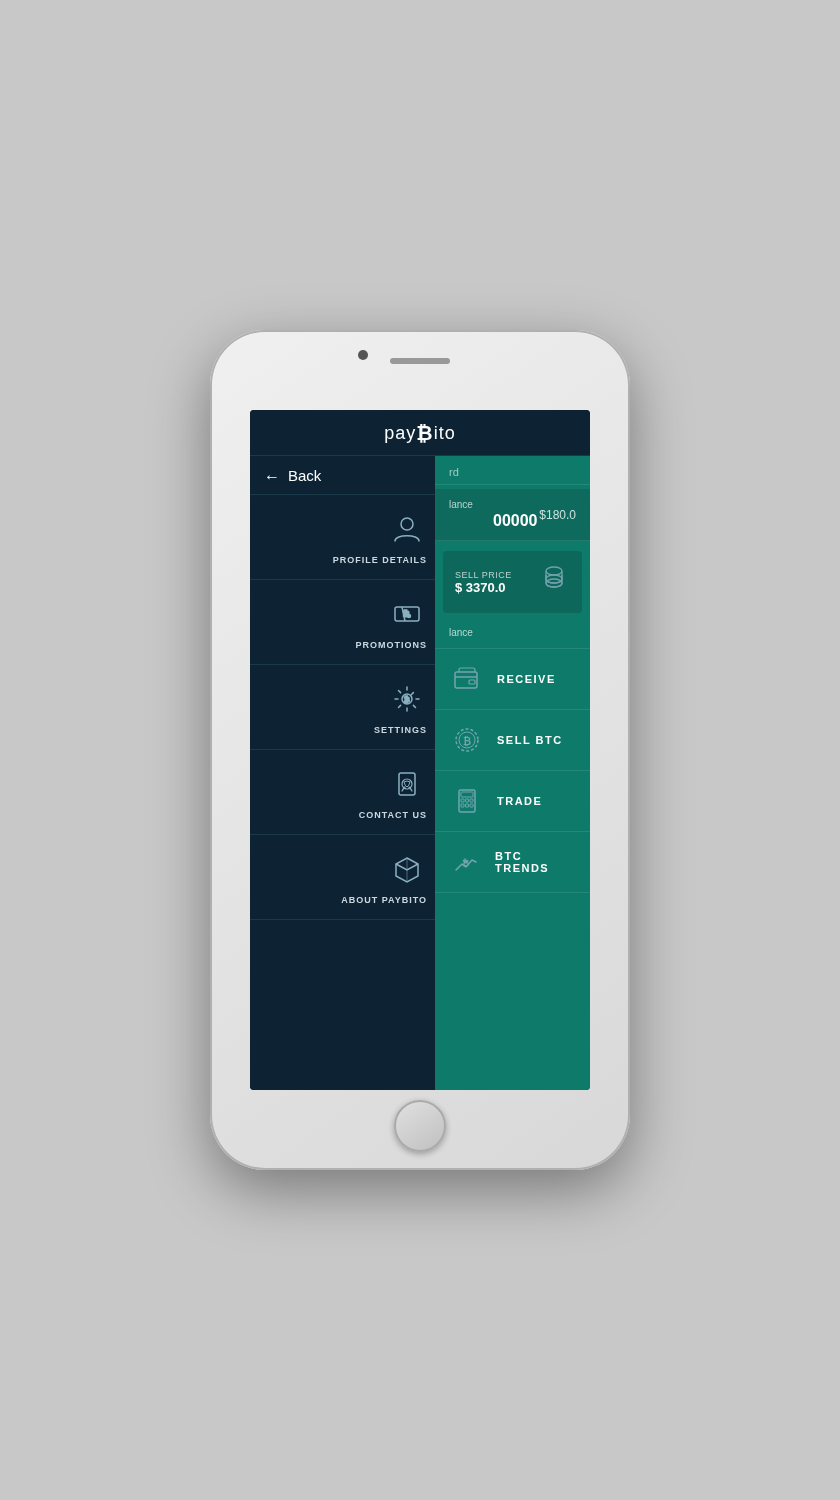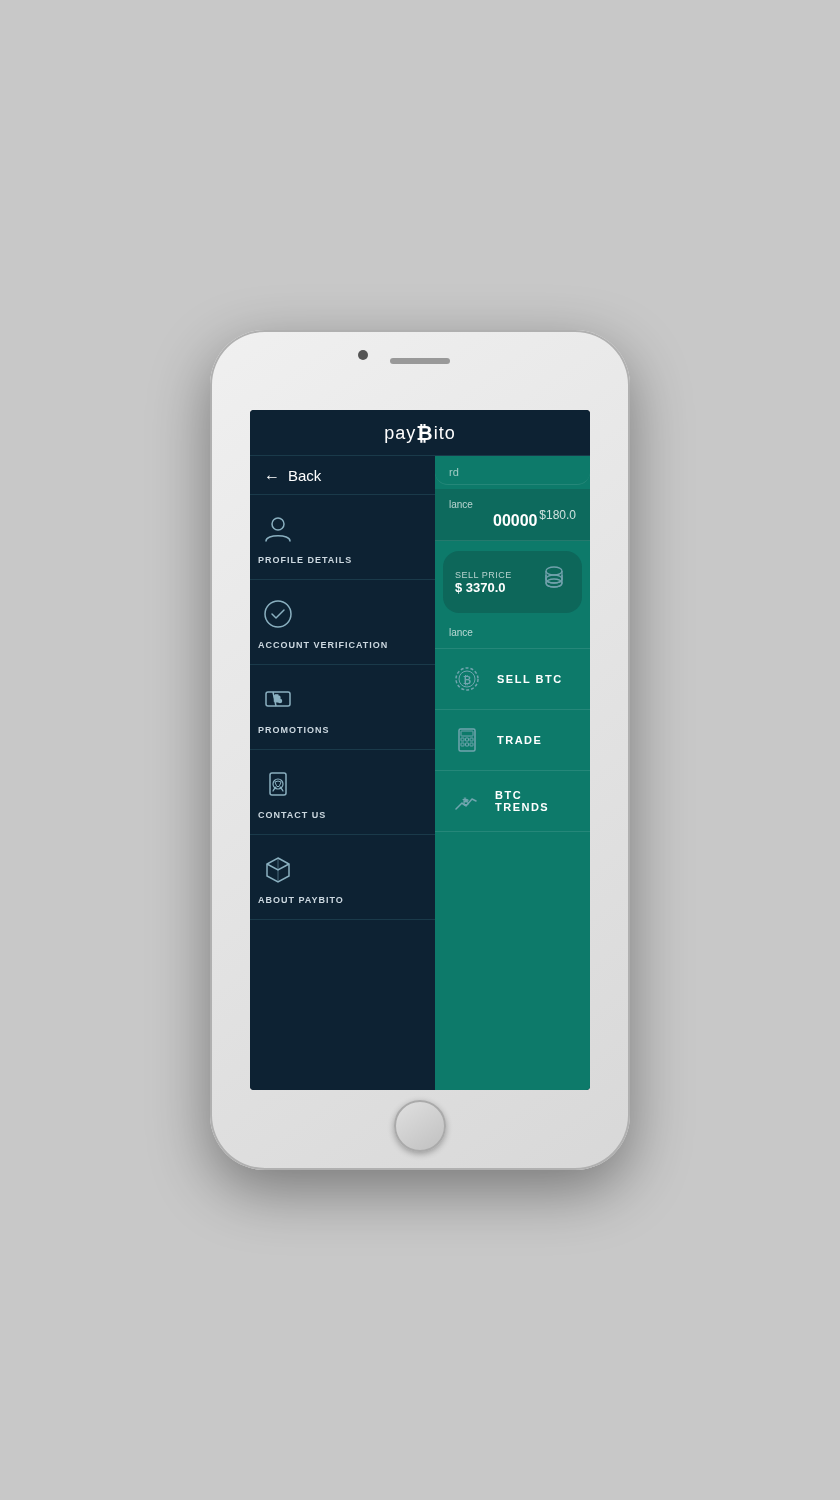--- a/index.html
+++ b/index.html
@@ -98,21 +98,21 @@
       font-size: 15px;
       font-weight: 500;
       cursor: pointer;
       border-bottom: 1px solid #1a3a4a;
       gap: 8px;
     }
 
     .menu-item {
       display: flex;
       flex-direction: column;
-      align-items: flex-start;
+      align-items: flex-end;
       justify-content: center;
       padding: 14px 8px;
       border-bottom: 1px solid #1a3a4a;
       cursor: pointer;
       gap: 6px;
     }
 
     .menu-item .icon-wrap {
       width: 40px;
       height: 40px;
@@ -141,21 +141,21 @@
 
     .rp-row-label {
       color: rgba(255,255,255,0.7);
       font-size: 10px;
       margin-bottom: 2px;
     }
 
     .rp-card {
       background: rgba(13, 90, 80, 0.6);
       margin: 6px 8px;
-      border-radius: 16px;
+      border-radius: 4px;
       padding: 10px 12px;
       display: flex;
       align-items: center;
       justify-content: space-between;
     }
 
     .rp-card-inner {
       display: flex;
       flex-direction: column;
     }
@@ -221,21 +221,20 @@
       letter-spacing: 1px;
     }
     .btc-b {
       font-weight: 900;
       font-size: 20px;
     }
 
     .rp-top-partial {
       padding: 10px 14px 6px;
       border-bottom: 1px solid rgba(255,255,255,0.1);
-      border-radius: 13px;
     }
     .rp-top-partial .partial-label {
       color: rgba(255,255,255,0.6);
       font-size: 11px;
     }
 
     .rp-balance-block {
       background: rgba(13, 90, 80, 0.5);
       margin: 4px 0;
       padding: 10px 14px;
@@ -285,43 +284,44 @@
         <div class="menu-item">
           <div class="icon-wrap">
             <svg class="menu-icon" width="36" height="36" viewBox="0 0 36 36">
               <circle cx="18" cy="13" r="6" stroke="#8ab0c0" stroke-width="1.5" fill="none"></circle>
               <path d="M6 30c0-7 24-7 24 0" stroke="#8ab0c0" stroke-width="1.5" fill="none" stroke-linecap="round"></path>
             </svg>
           </div>
           <span class="label">PROFILE DETAILS</span>
         </div>
 
-        <div class="menu-item">
-          <div class="icon-wrap">
-            <svg class="menu-icon" width="36" height="36" viewBox="0 0 36 36">
-              <circle cx="18" cy="18" r="13" stroke="#8ab0c0" stroke-width="1.5" fill="none"></circle>
-              <polyline points="12,18 16,22 24,14" stroke="#8ab0c0" stroke-width="1.5" fill="none" stroke-linecap="round" stroke-linejoin="round"></polyline>
-            </svg>
-          </div>
-          <span class="label">ACCOUNT VERIFICATION</span>
-        </div>
 
         <div class="menu-item">
           <div class="icon-wrap">
             <svg class="menu-icon" width="36" height="36" viewBox="0 0 36 36">
               <rect x="6" y="11" width="24" height="14" rx="2" stroke="#8ab0c0" stroke-width="1.5" fill="none"></rect>
               <path d="M13 11 L16 25" stroke="#8ab0c0" stroke-width="1.5"></path>
               <circle cx="16" cy="16" r="1.5" fill="#8ab0c0"></circle>
               <circle cx="20" cy="20" r="1.5" fill="#8ab0c0"></circle>
               <text x="14" y="20" font-size="8" fill="#8ab0c0" font-weight="bold">₿</text>
             </svg>
           </div>
           <span class="label">PROMOTIONS</span>
         </div>
 
+        <div class="menu-item">
+          <div class="icon-wrap">
+            <svg class="menu-icon" width="36" height="36" viewBox="0 0 36 36">
+              <circle cx="18" cy="18" r="5" stroke="#8ab0c0" stroke-width="1.5" fill="none"></circle>
+              <path d="M18 6v3M18 27v3M6 18h3M27 18h3M9.5 9.5l2.1 2.1M24.4 24.4l2.1 2.1M24.4 11.6l-2.1 2.1M11.6 24.4l-2.1 2.1" stroke="#8ab0c0" stroke-width="1.5" stroke-linecap="round"></path>
+              <text x="15" y="21" font-size="7" fill="#8ab0c0" font-weight="bold">₿</text>
+            </svg>
+          </div>
+          <span class="label">SETTINGS</span>
+        </div>
 
 
         <div class="menu-item">
           <div class="icon-wrap">
             <svg class="menu-icon" width="36" height="36" viewBox="0 0 36 36">
               <rect x="10" y="7" width="16" height="22" rx="2" stroke="#8ab0c0" stroke-width="1.5" fill="none"></rect>
               <circle cx="18" cy="18" r="5" stroke="#8ab0c0" stroke-width="1.2" fill="none"></circle>
               <path d="M15 16 Q18 14 21 16 Q20 20 18 21 Q16 20 15 16Z" stroke="#8ab0c0" stroke-width="1" fill="none"></path>
               <path d="M16 21 Q14 23 13 25" stroke="#8ab0c0" stroke-width="1.2" stroke-linecap="round"></path>
               <path d="M20 21 Q22 23 23 25" stroke="#8ab0c0" stroke-width="1.2" stroke-linecap="round"></path>
@@ -370,20 +370,31 @@
               <path d="M12 14 L12 22 Q12 26 20 26 Q28 26 28 22 L28 14" stroke="#8ab0c0" stroke-width="1.3" fill="none"></path>
               <ellipse cx="20" cy="22" rx="8" ry="4" fill="none" stroke="#8ab0c0" stroke-width="1.3"></ellipse>
             </svg>
           </div>
         </div>
 
         <div style="padding: 8px 14px; border-bottom: 1px solid rgba(255,255,255,0.1);">
           <div class="rp-row-label">lance</div>
         </div>
 
+        <div class="rp-action-row">
+          <div class="rp-action-icon">
+            <svg width="32" height="32" viewBox="0 0 32 32" fill="none">
+              <rect x="4" y="9" width="22" height="16" rx="2" stroke="#8ab0c0" stroke-width="1.5" fill="none"></rect>
+              <path d="M4 14 L26 14" stroke="#8ab0c0" stroke-width="1.5"></path>
+              <rect x="18" y="17" width="6" height="4" rx="1" stroke="#8ab0c0" stroke-width="1.2" fill="none"></rect>
+              <path d="M8 9 L8 7 Q8 5 10 5 L22 5 Q24 5 24 7 L24 9" stroke="#8ab0c0" stroke-width="1.2" fill="none"></path>
+            </svg>
+          </div>
+          <span class="rp-action-label">RECEIVE</span>
+        </div>
 
         <div class="rp-action-row">
           <div class="rp-action-icon">
             <svg width="32" height="32" viewBox="0 0 32 32" fill="none">
               <circle cx="16" cy="16" r="11" stroke="#8ab0c0" stroke-width="1.5" fill="none" stroke-dasharray="3 2"></circle>
               <circle cx="16" cy="16" r="8" stroke="#8ab0c0" stroke-width="1" fill="none"></circle>
               <text x="12" y="21" font-size="10" fill="#8ab0c0" font-weight="bold">₿</text>
             </svg>
           </div>
           <span class="rp-action-label">SELL BTC</span>

